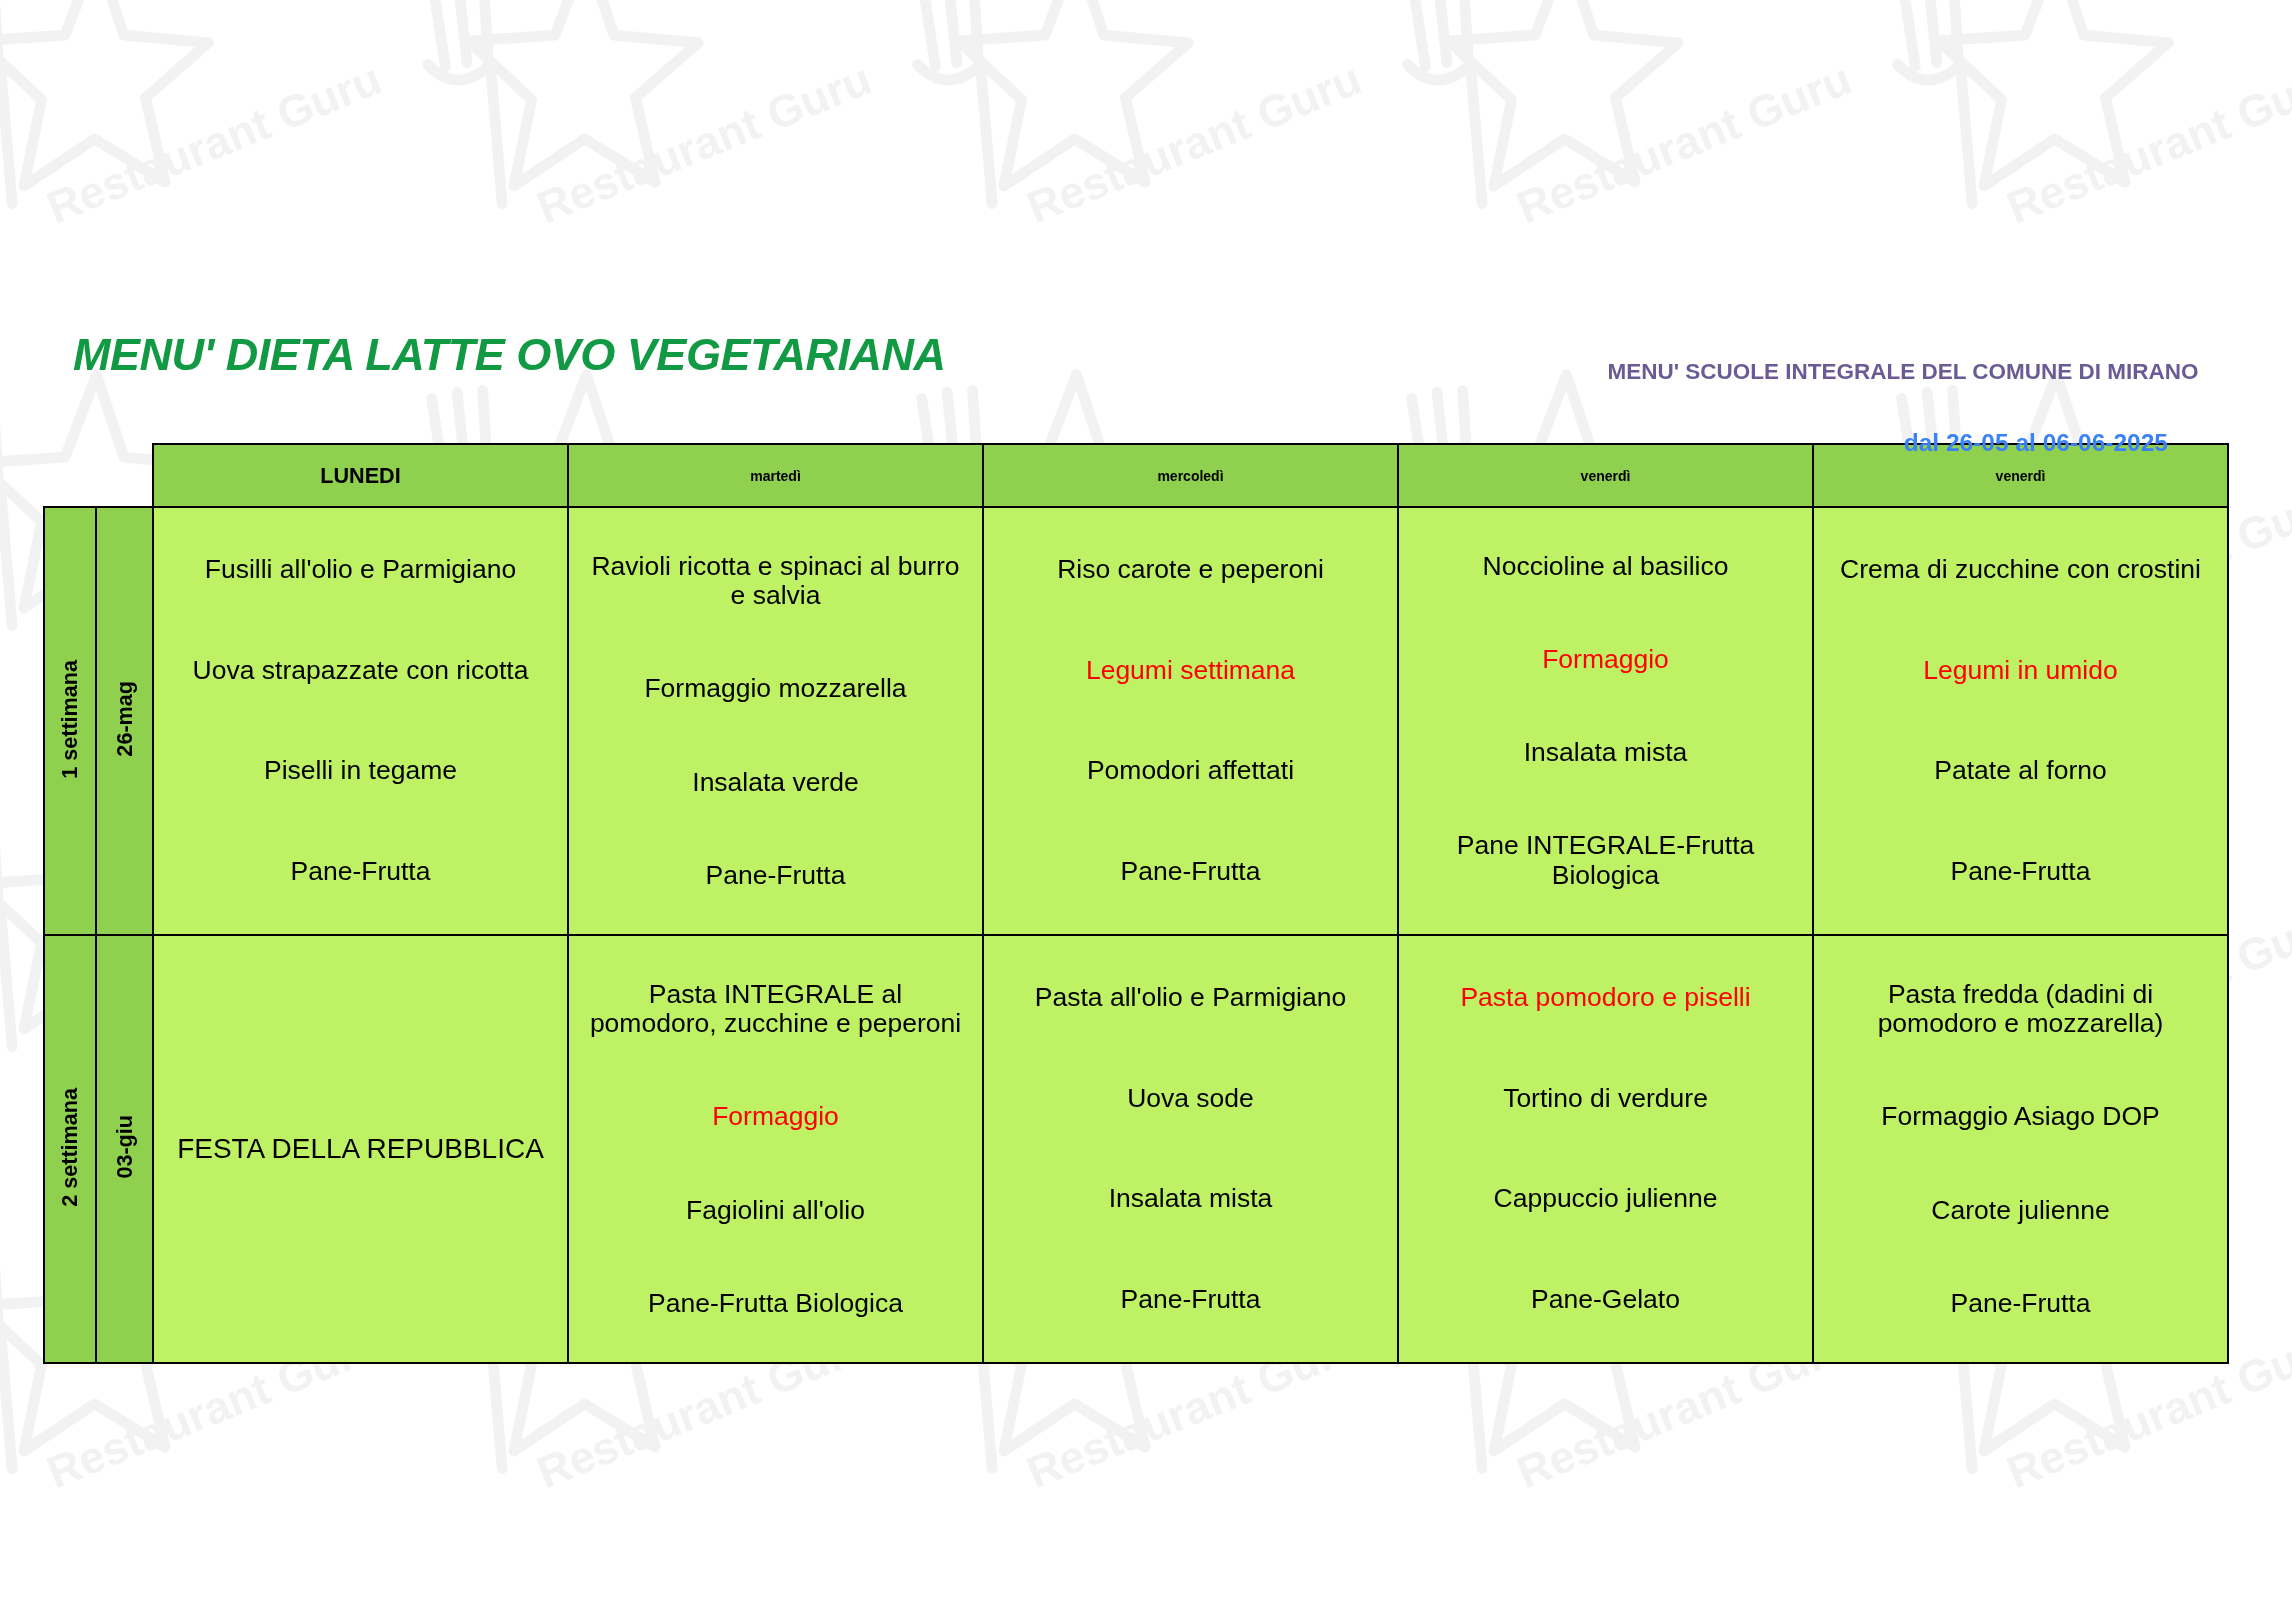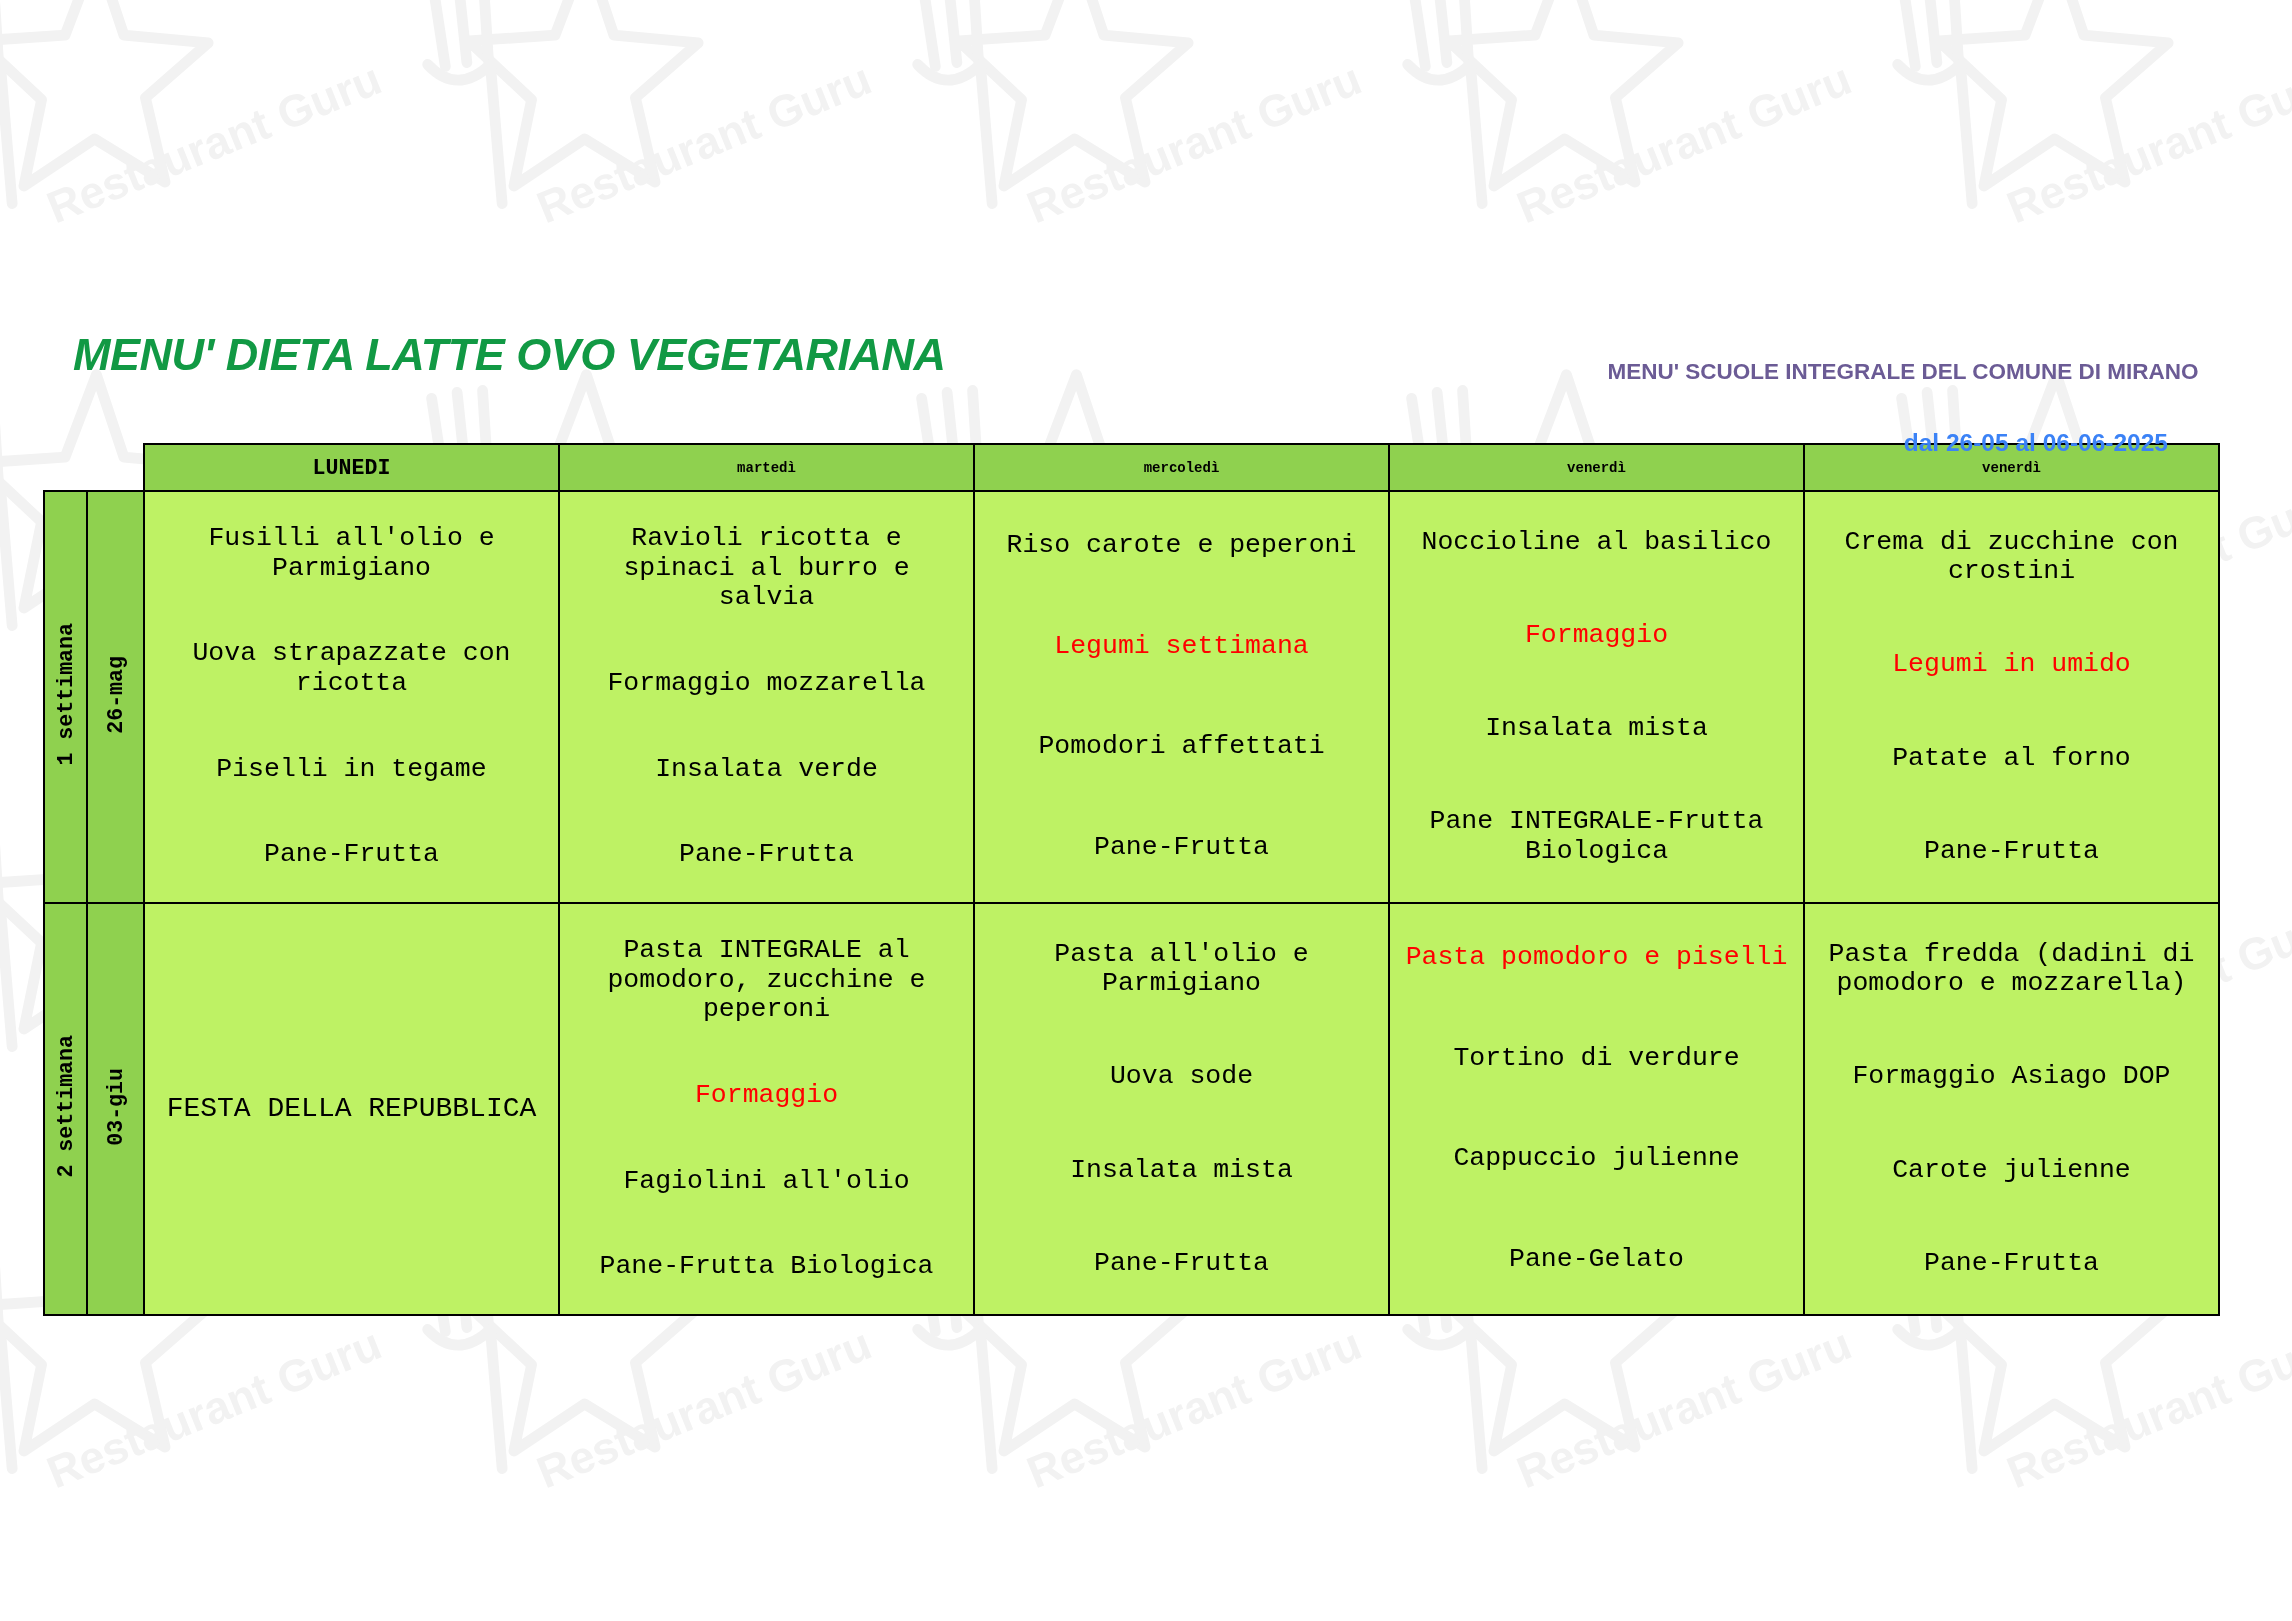--- a/index.html
+++ b/index.html
@@ -91,23 +91,22 @@
   #menu-table {
     position: absolute;
     left: 43px;
     top: 443px;
     z-index: 2;
     border-collapse: collapse;
     table-layout: fixed;
   }
   #menu-table td, #menu-table th {
     border: 2.9px solid #000;
-    padding: 4px;
+    padding: 12px;
     margin: 0;
-    font-family: Liberation Mono, monospace;
   }
   .corner-blank {
     border: none !important;
     background: transparent;
   }
   .col-week  { width: 43px; }
   .col-date  { width: 57px; }
   .col-day   { width: 415px; }
 
   .day-head {

